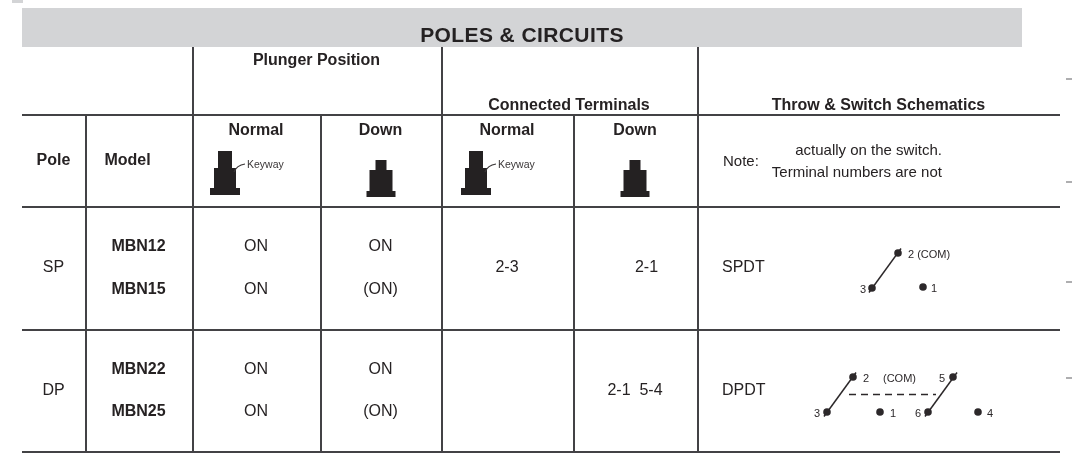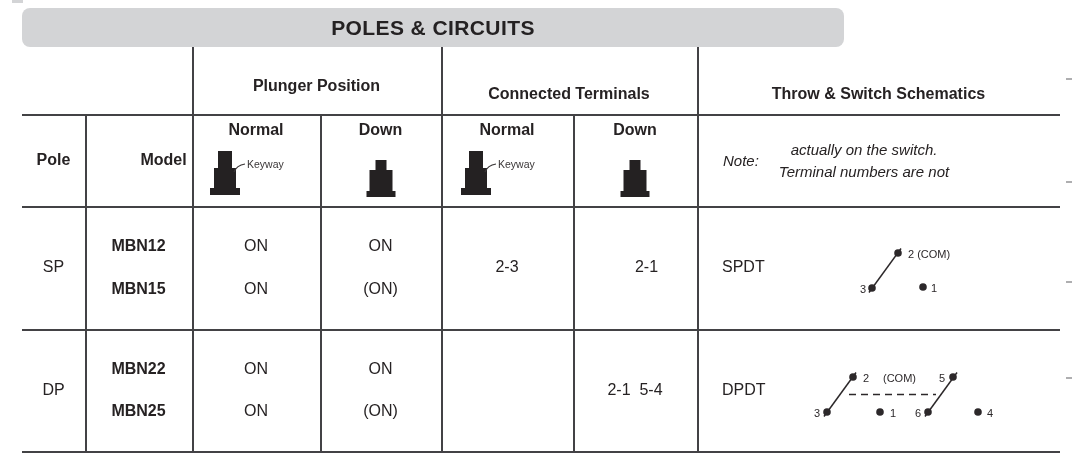--- a/index.html
+++ b/index.html
@@ -1,41 +1,41 @@
 <!DOCTYPE html>
 <html><head>
 <meta charset="utf-8">
 <style>
   html,body{margin:0;padding:0;background:#ffffff;}
   #page{
     position:relative;width:1073px;height:462px;background:#ffffff;
     font-family:"Liberation Sans",sans-serif;color:#262223;overflow:hidden;
   }
   .titlebar{
-    position:absolute;left:22px;top:8px;width:822px;height:39px;
-    background:#d3d4d6;display:flex;align-items:center;justify-content:center;border-radius:8px;
+    position:absolute;left:22px;top:8px;width:1000px;height:39px;
+    background:#d3d4d6;display:flex;align-items:flex-end;justify-content:center;
   }
   .title{font-size:21px;font-weight:bold;letter-spacing:0.4px;color:#242122;}
   .hline{position:absolute;left:22px;width:1038px;height:1.5px;background:#434245;}
   .vline{position:absolute;width:1.5px;background:#434245;}
   .cell{
     position:absolute;display:flex;align-items:center;justify-content:center;
     font-size:16px;line-height:1.15;text-align:center;
   }
   .bold{font-weight:bold;}
   .col2{flex-direction:column;gap:24px;}
   .colhead{flex-direction:column;justify-content:flex-start;padding-top:7px;box-sizing:border-box;}
   .groupline2{font-size:15.5px;margin-top:4px;white-space:pre;}
-  .pushdown{align-items:flex-end;padding-bottom:11px;box-sizing:border-box;}
+  .pushdown{align-items:flex-end;box-sizing:border-box;}
   .pre{white-space:pre;}
   .leftlab{justify-content:flex-start;padding-left:25px;box-sizing:border-box;}
   .iconwrap{margin-top:auto;display:flex;justify-content:center;width:100%;}
   .notecell{
-    position:absolute;display:flex;align-items:center;gap:20px;
-    padding-left:26px;box-sizing:border-box;font-size:15px;text-align:center;font-style:italic;
+    position:absolute;display:flex;align-items:center;gap:13px;
+    padding-left:26px;box-sizing:border-box;font-size:15px;text-align:right;
   }
   .notelines{display:flex;flex-direction:column;gap:5px;}
   .schem{position:absolute;}
   .schem text{font-family:"Liberation Sans",sans-serif;font-size:11px;fill:#2c282a;}
   .plunger text{font-family:"Liberation Sans",sans-serif;font-size:10.5px;fill:#3a3637;}
   .edgemark{position:absolute;background:#aeaeb0;}
 </style>
 </head>
 <body>
 
@@ -56,28 +56,28 @@
   <div class="hline" style="top:329px;"></div>
   <div class="hline" style="top:451px;"></div>
 
   <div class="vline" style="left:192px;top:47px;height:405px;"></div>
   <div class="vline" style="left:441px;top:47px;height:405px;"></div>
   <div class="vline" style="left:697px;top:47px;height:405px;"></div>
   <div class="vline" style="left:85px;top:114px;height:338px;"></div>
   <div class="vline" style="left:320px;top:114px;height:338px;"></div>
   <div class="vline" style="left:573px;top:114px;height:338px;"></div>
 
-  <div class="cell colhead" style="left:192px;top:62px;width:249px;height:67px;padding-top:15px;">
+  <div class="cell colhead" style="left:192px;top:36px;width:249px;height:67px;padding-top:15px;">
     <span class="bold">Plunger Position</span>
   </div>
   <div class="cell pushdown bold" style="left:441px;top:47px;width:256px;height:67px;">Connected Terminals</div>
   <div class="cell pushdown bold" style="left:697px;top:47px;width:363px;height:67px;">Throw &amp; Switch Schematics</div>
 
   <div class="cell bold" style="left:22px;top:114px;width:63px;height:92px;text-align:right;">Pole</div>
-  <div class="cell bold" style="left:85px;top:114px;width:85px;height:92px;margin-left:36px;">Model</div>
+  <div class="cell bold" style="left:85px;top:114px;width:85px;height:92px;">Model</div>
 
   <div class="cell colhead" style="left:192px;top:114px;width:128px;height:92px;padding-bottom:9px;">
     <span class="bold">Normal</span>
     <span class="iconwrap">
       <svg class="plunger" width="104" height="46" viewBox="0 0 104 46">
         <rect x="14" y="0" width="14" height="18" fill="#242122"></rect>
         <rect x="10" y="17" width="22" height="20" fill="#242122"></rect>
         <rect x="6" y="37" width="30" height="7" fill="#242122"></rect>
         <path d="M41,13 C35,14 32,16 30,21" fill="none" stroke="#3a3637" stroke-width="1.2"></path>
         <text x="43" y="17">Keyway</text>

